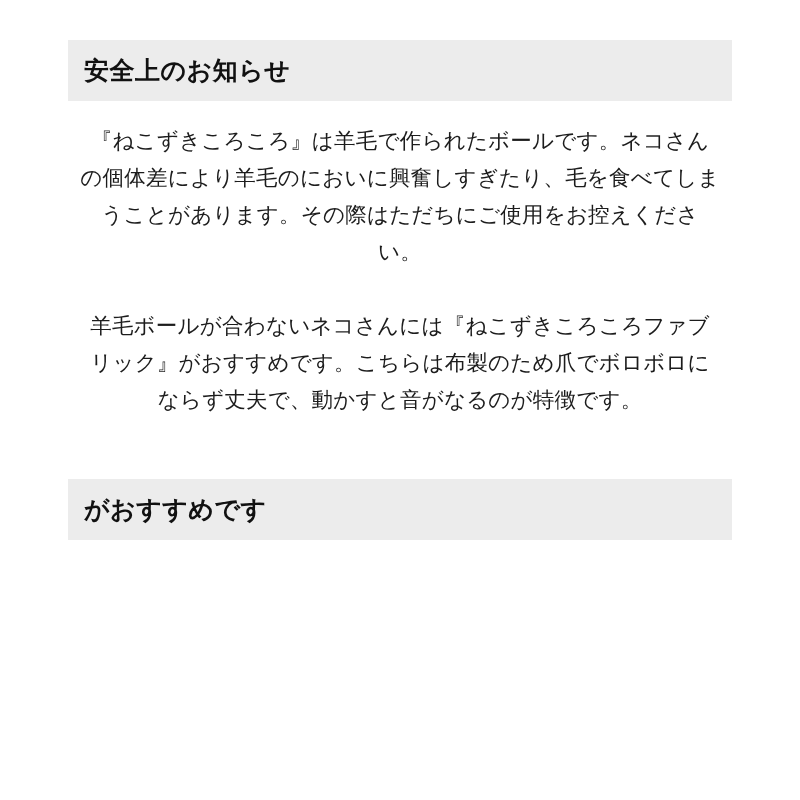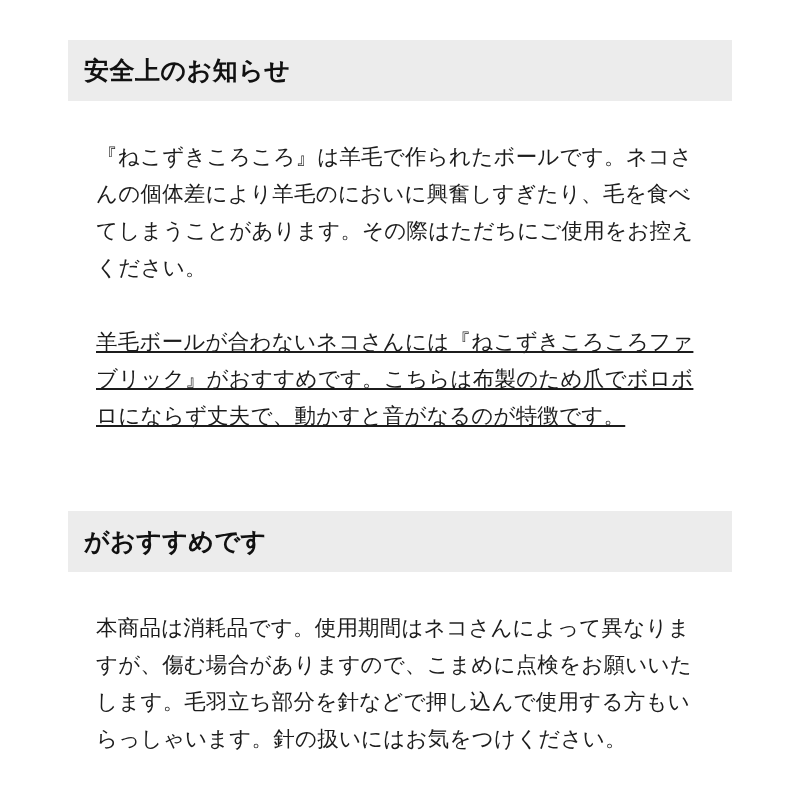--- a/index.html
+++ b/index.html
@@ -35,25 +35,25 @@
     box-sizing: border-box;
   }
   .body-block {
     font-size: 21.5px;
     line-height: 1.72;
     letter-spacing: 0.01em;
     color: #1c1c1c;
     padding: 0 12px 0 12px;
   }
   .para {
-    margin: 16px;
+    margin: 0;
+    text-align: center;
   }
   .para + .para {
     margin-top: 1.72em;
-    text-decoration: underline;
   }
   .spacer-heading-body {
     height: 22px;
   }
   .spacer-body-next {
     height: 60px;
   }
 </style>
 </head>
 <body>
@@ -67,18 +67,15 @@
       <p class="para">『ねこずきころころ』は羊毛で作られたボールです。ネコさんの個体差により羊毛のにおいに興奮しすぎたり、毛を食べてしまうことがあります。その際はただちにご使用をお控えください。</p>
       <p class="para">羊毛ボールが合わないネコさんには『ねこずきころころファブリック』がおすすめです。こちらは布製のため爪でボロボロにならず丈夫で、動かすと音がなるのが特徴です。</p>
     </div>
   </div>
 
   <div class="spacer-body-next"></div>
 
   <div class="section">
     <div class="section-heading">がおすすめです</div>
     <div class="spacer-heading-body"></div>
-    <div class="body-block">
-      <p class="para">本商品は消耗品です。使用期間はネコさんによって異なりますが、傷む場合がありますので、こまめに点検をお願いいたします。毛羽立ち部分を針などで押し込んで使用する方もいらっしゃいます。針の扱いにはお気をつけください。</p>
-    </div>
   </div>
 
 </div>
 
 </body></html>

